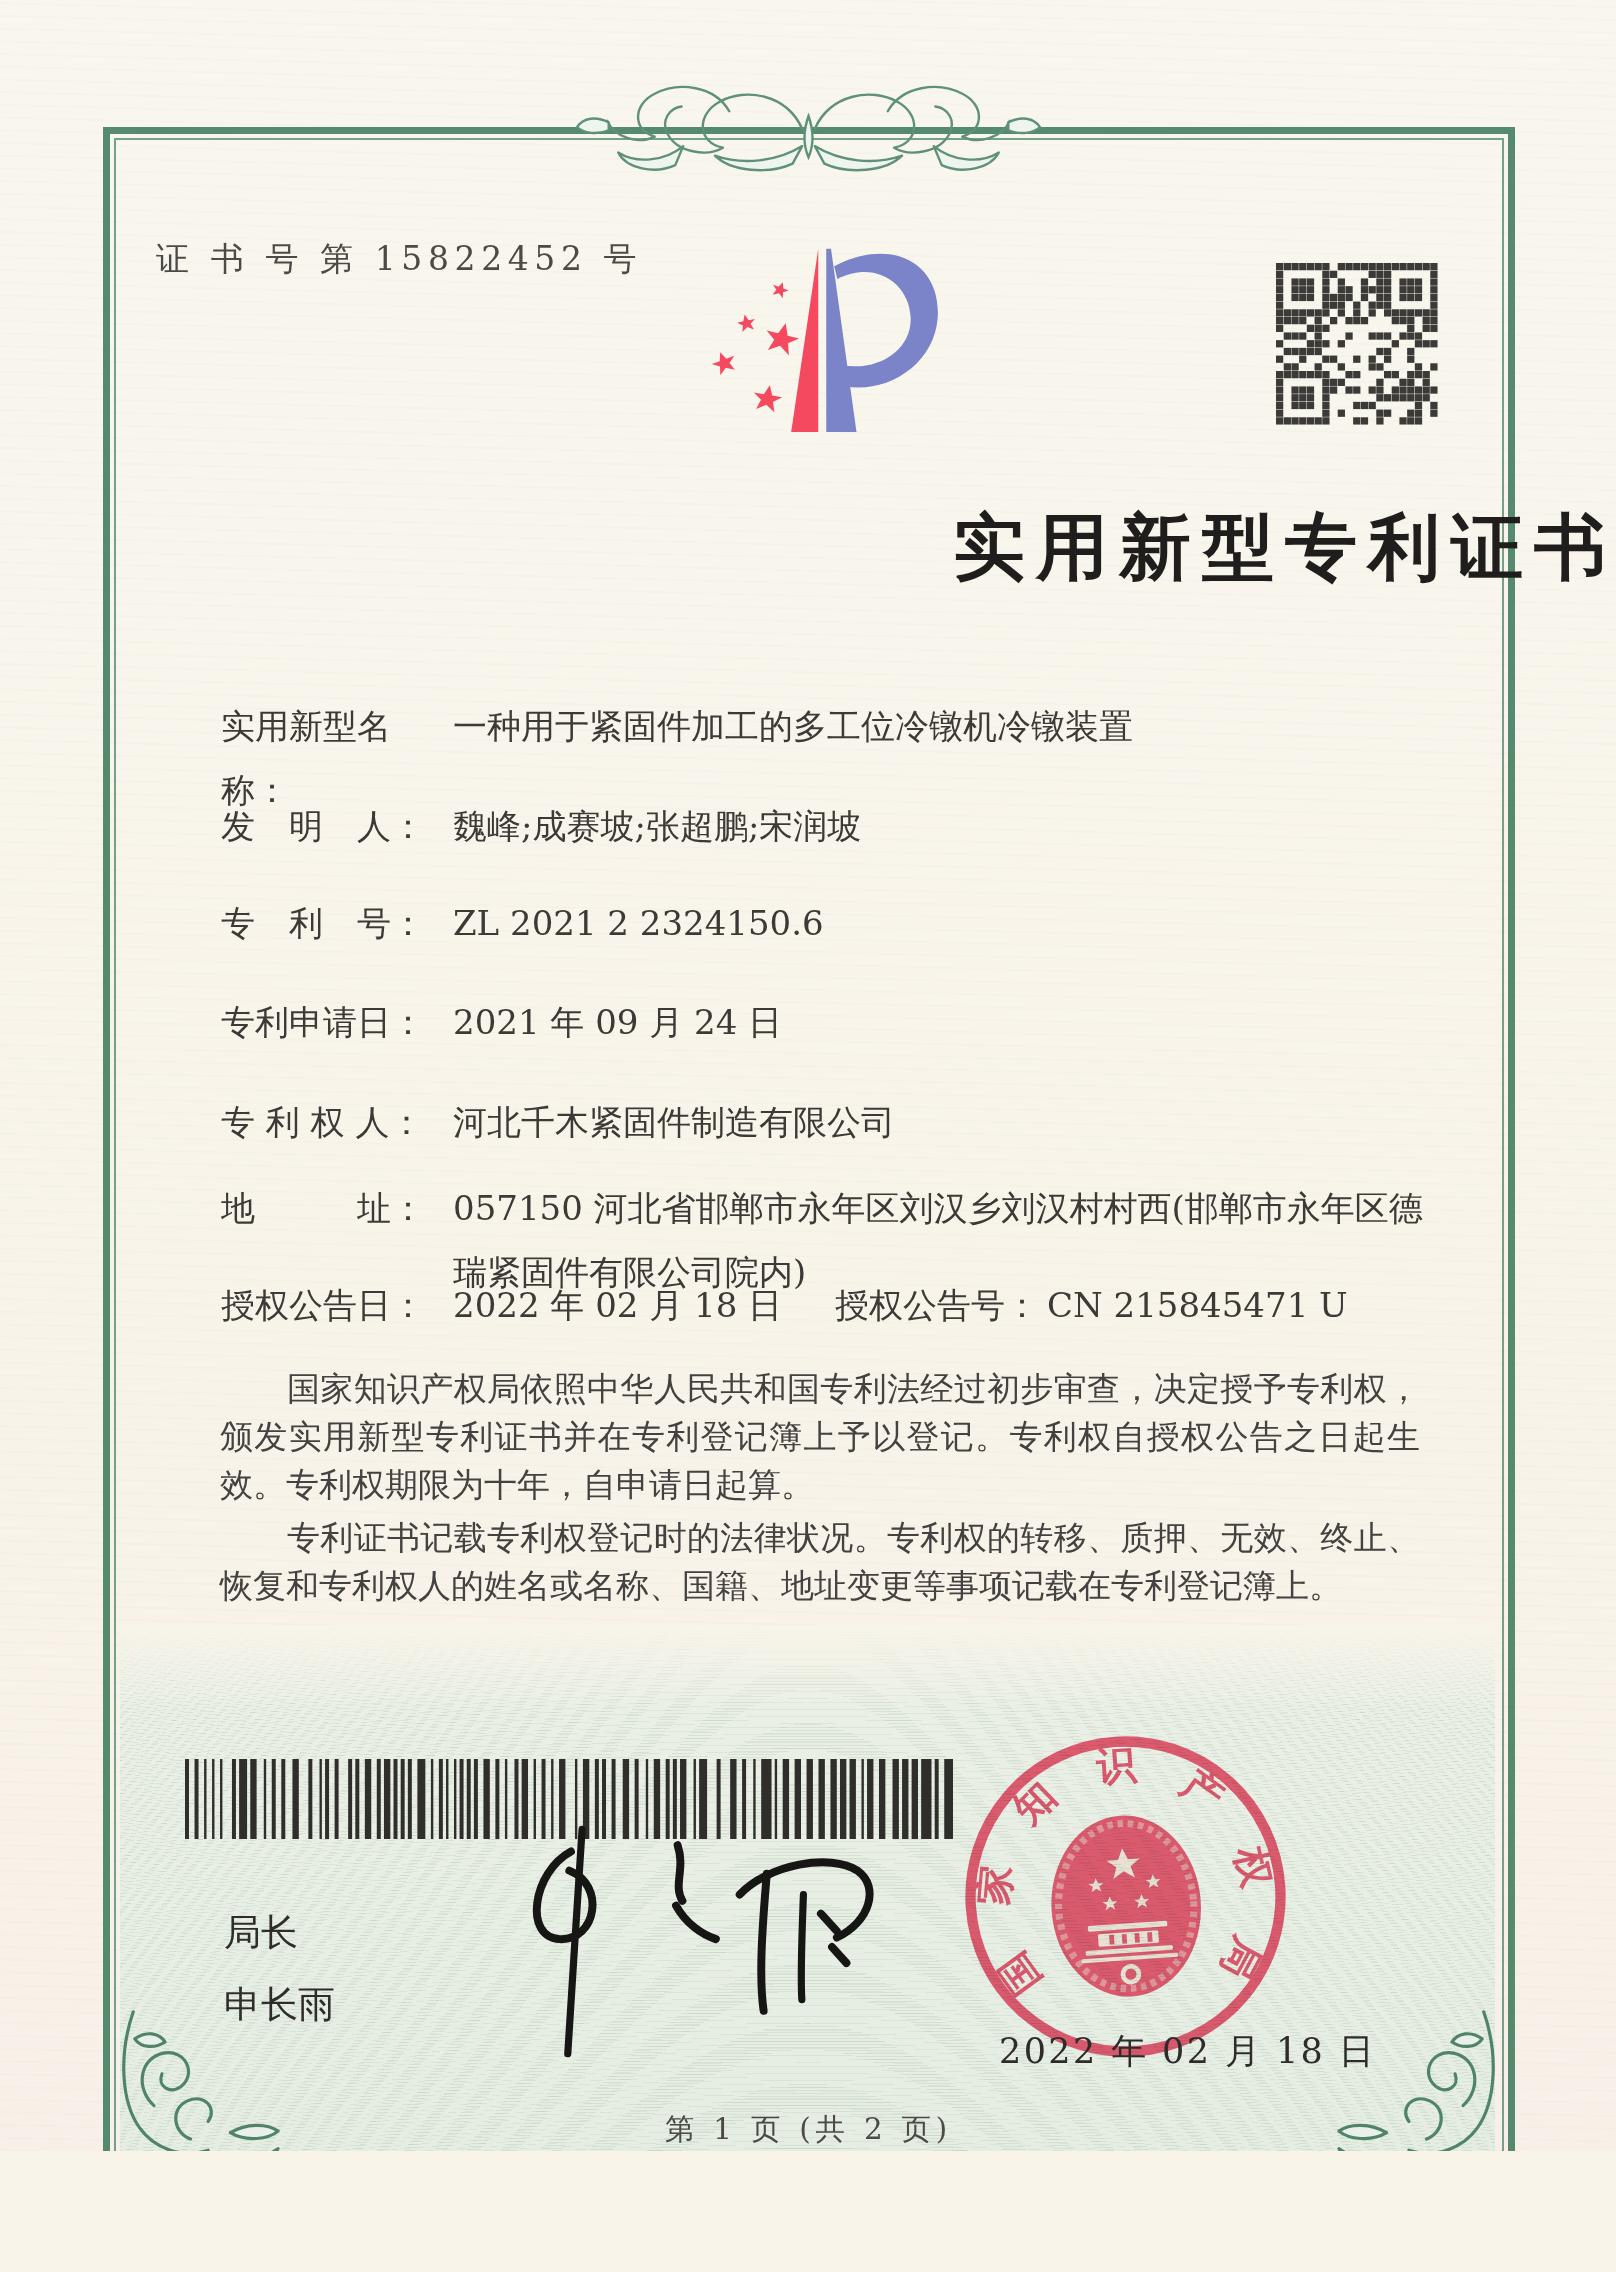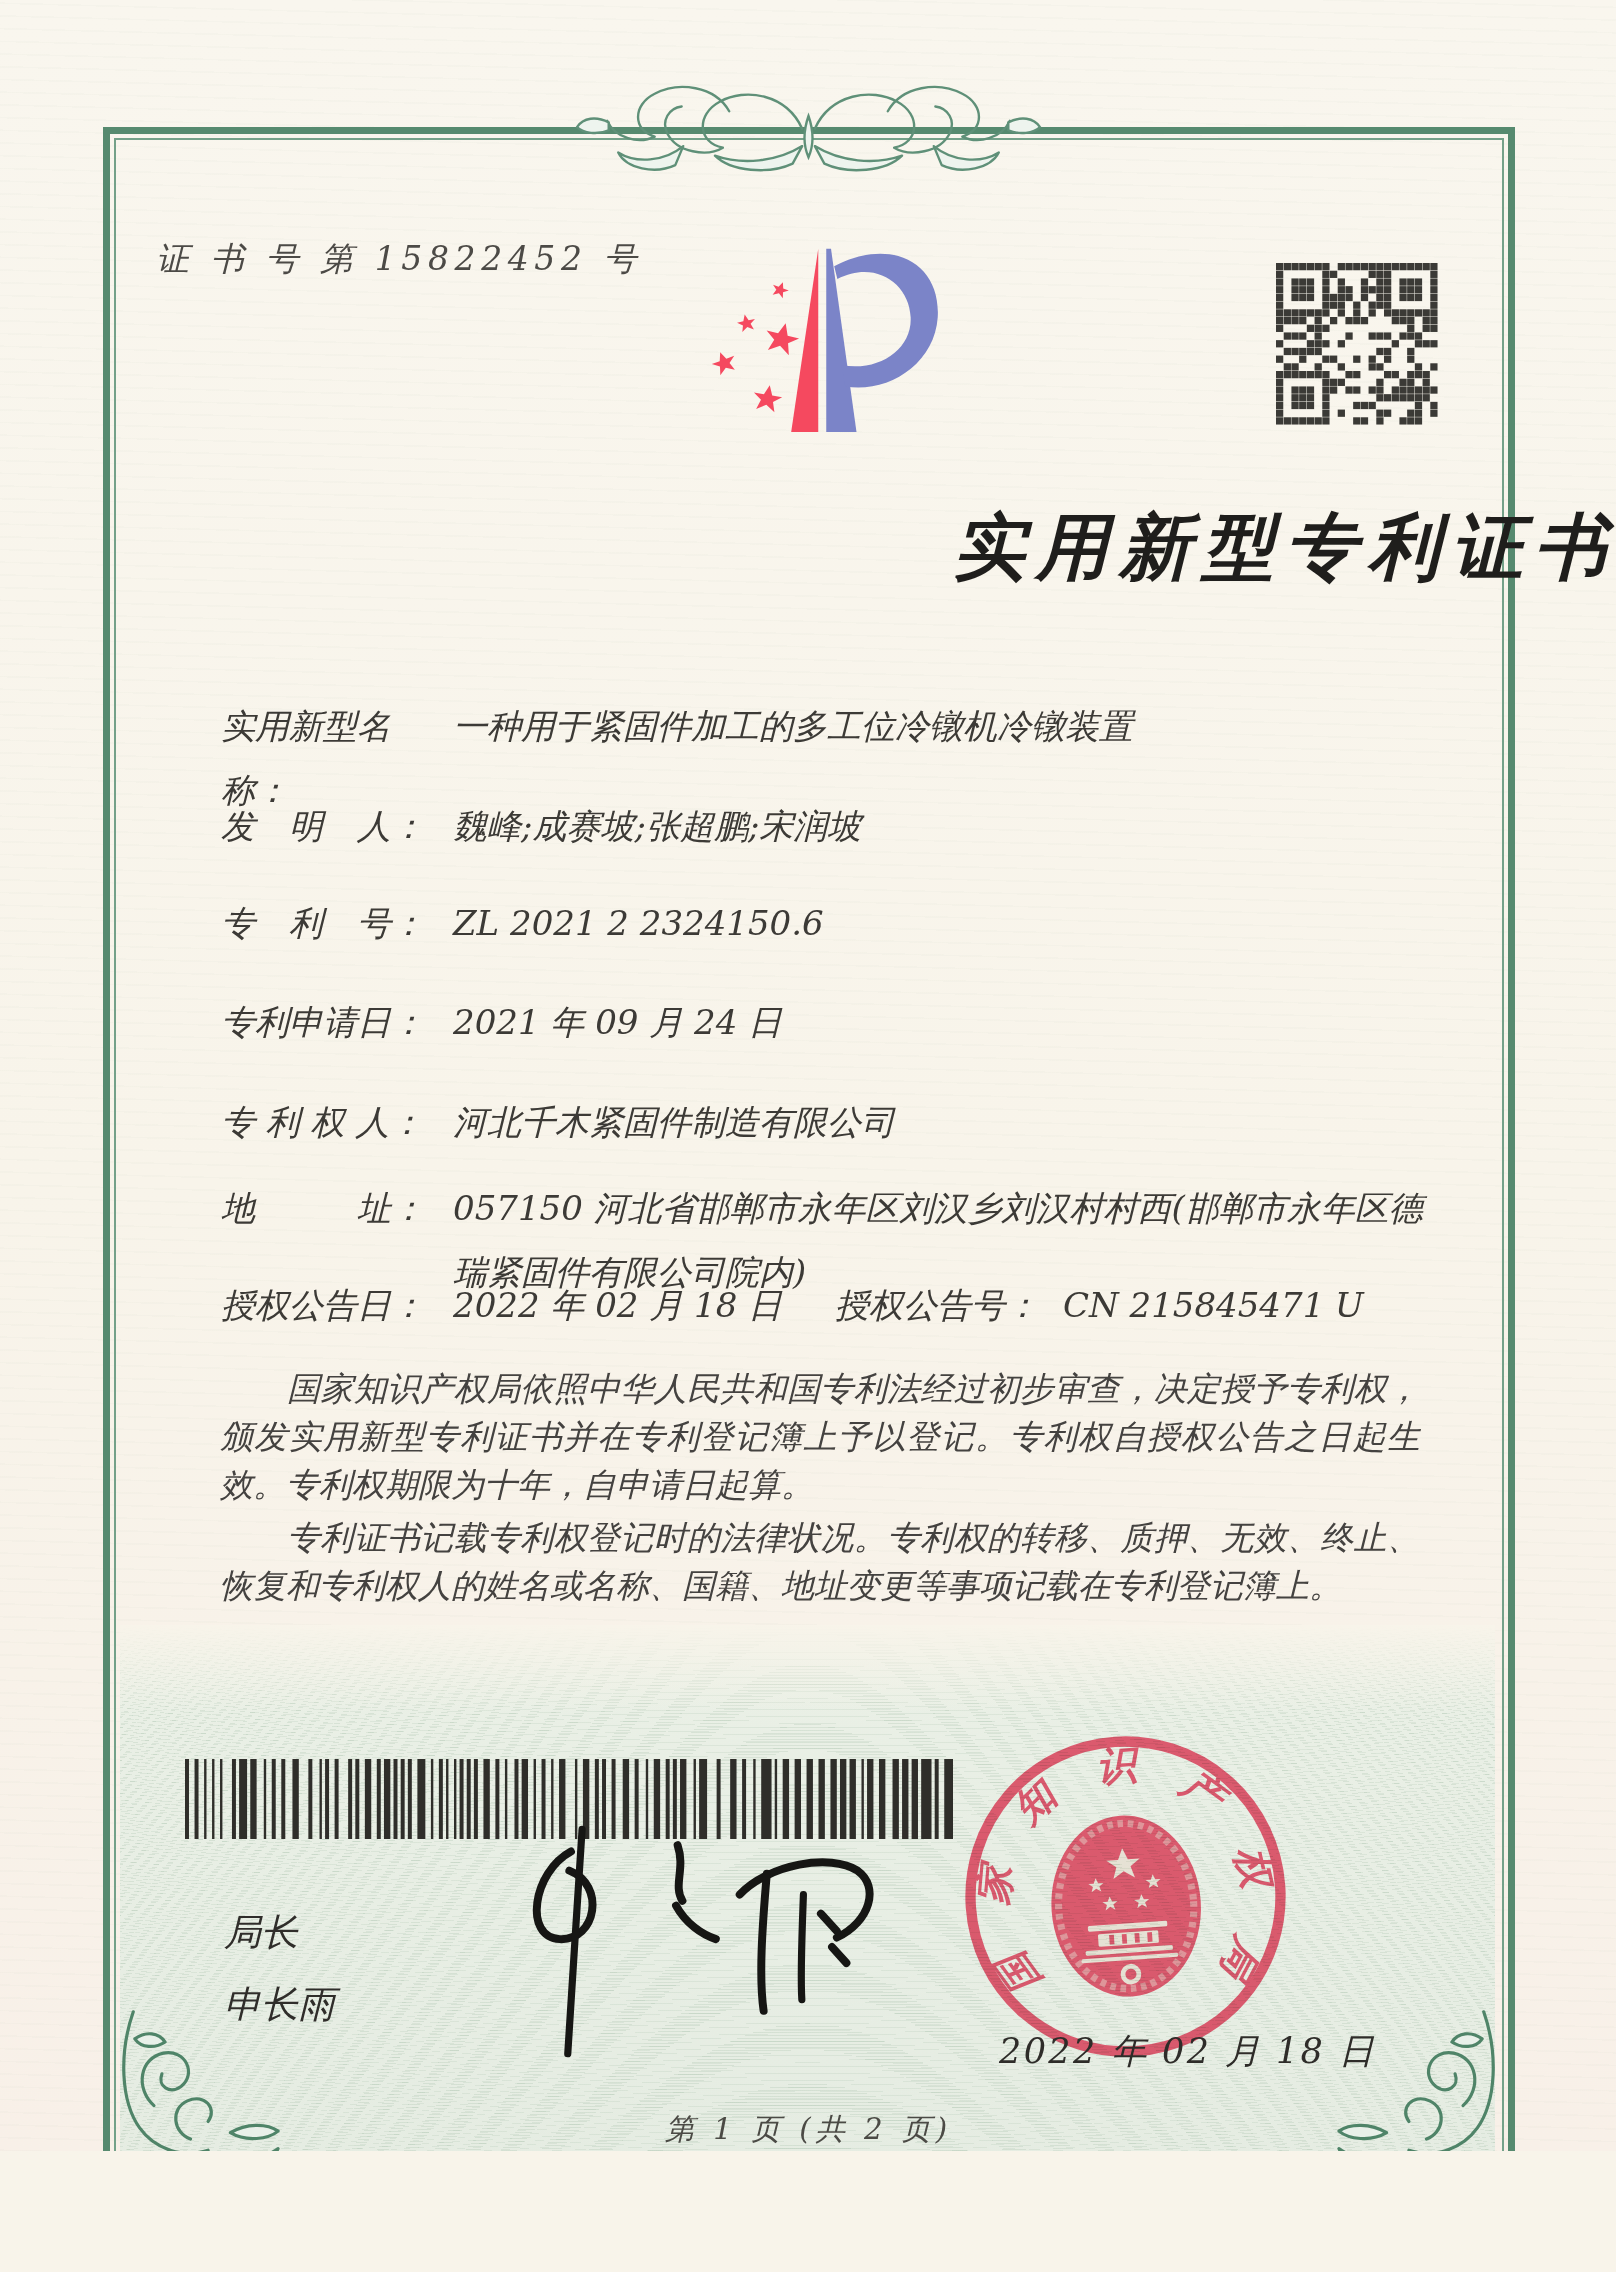--- a/index.html
+++ b/index.html
@@ -1,18 +1,18 @@
 <!DOCTYPE html>
 <html style="font-size:12.7px"><head>
 <meta charset="utf-8">
 <style>
   html,body{margin:0;padding:0;background:#f8f4ea;}
   .page{position:relative;width:1617px;height:2151px;overflow:hidden;
         font-family:"DejaVu Serif","Liberation Serif",serif;
-        background:linear-gradient(180deg,#f9f6ee 0%,#f8f4ea 55%,#f8f0e8 100%);font-style:italic;}
+        background:linear-gradient(180deg,#f9f6ee 0%,#f8f4ea 55%,#f8f0e8 100%);}
   .page::after{content:"";position:absolute;inset:0;pointer-events:none;
         background:repeating-linear-gradient(1.5deg,rgba(160,180,160,0.045) 0 1.6px,transparent 1.6px 12.7px);}
   
   .green-zone{position:absolute;left:120px;top:1625px;width:1375px;height:562px;z-index:1;
         background:
           repeating-radial-gradient(140% 95% at 50% -60%,rgba(120,158,128,.16) 0 1.6px,transparent 1.6px 11px),
           repeating-radial-gradient(160% 110% at 50% 170%,rgba(120,158,128,.12) 0 1.6px,transparent 1.6px 12.7px),
           linear-gradient(#eaf0e6,#e5ece2);}
   .green-zone::before{content:"";position:absolute;left:0;right:0;top:0;height:88px;
         background:linear-gradient(#f8f4ea,rgba(248,244,234,0));}
@@ -35,21 +35,21 @@
   .row-label{width:232px;flex:0 0 232px;}
   .row-value{flex:1;}
   .row-name{top:694px;}
   .row-inventor{top:794px;}
   .row-patentno{top:891px;}
   .row-filing{top:990px;}
   .row-patentee{top:1090px;}
   .row-address{top:1176px;}
   .row-grant{top:1273px;}
   .pair2{position:absolute;left:614px;top:0;display:flex;}
-  .pair2 .row-label2{margin-right:24px;}
+  .pair2 .row-label2{margin-right:8px;}
   
   .body-text{position:absolute;left:220px;top:1365px;width:1200px;font-size:33px;
         line-height:48px;color:#444240;text-align:justify;z-index:4;}
   .body-text p{margin:0 0 4.8px 0;text-indent:67px;}
   
   .barcode{position:absolute;left:185px;top:1759px;width:768px;height:80px;z-index:4;}
   .director-title{position:absolute;left:224px;top:1908px;font-size:37px;color:#2f2d2a;z-index:4;}
   .director-name{position:absolute;left:224px;top:1980px;font-size:37px;color:#2f2d2a;z-index:4;}
   .signature{position:absolute;left:477px;top:1818px;width:414px;height:247px;z-index:5;}
   .seal{position:absolute;left:957px;top:1728px;width:337px;height:337px;z-index:4;mix-blend-mode:multiply;}

